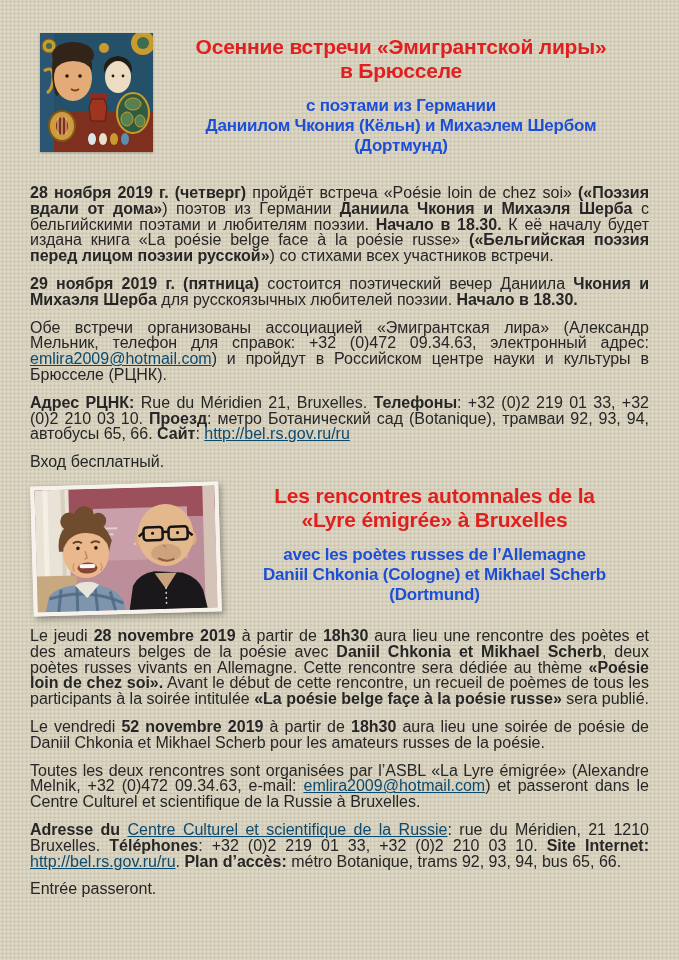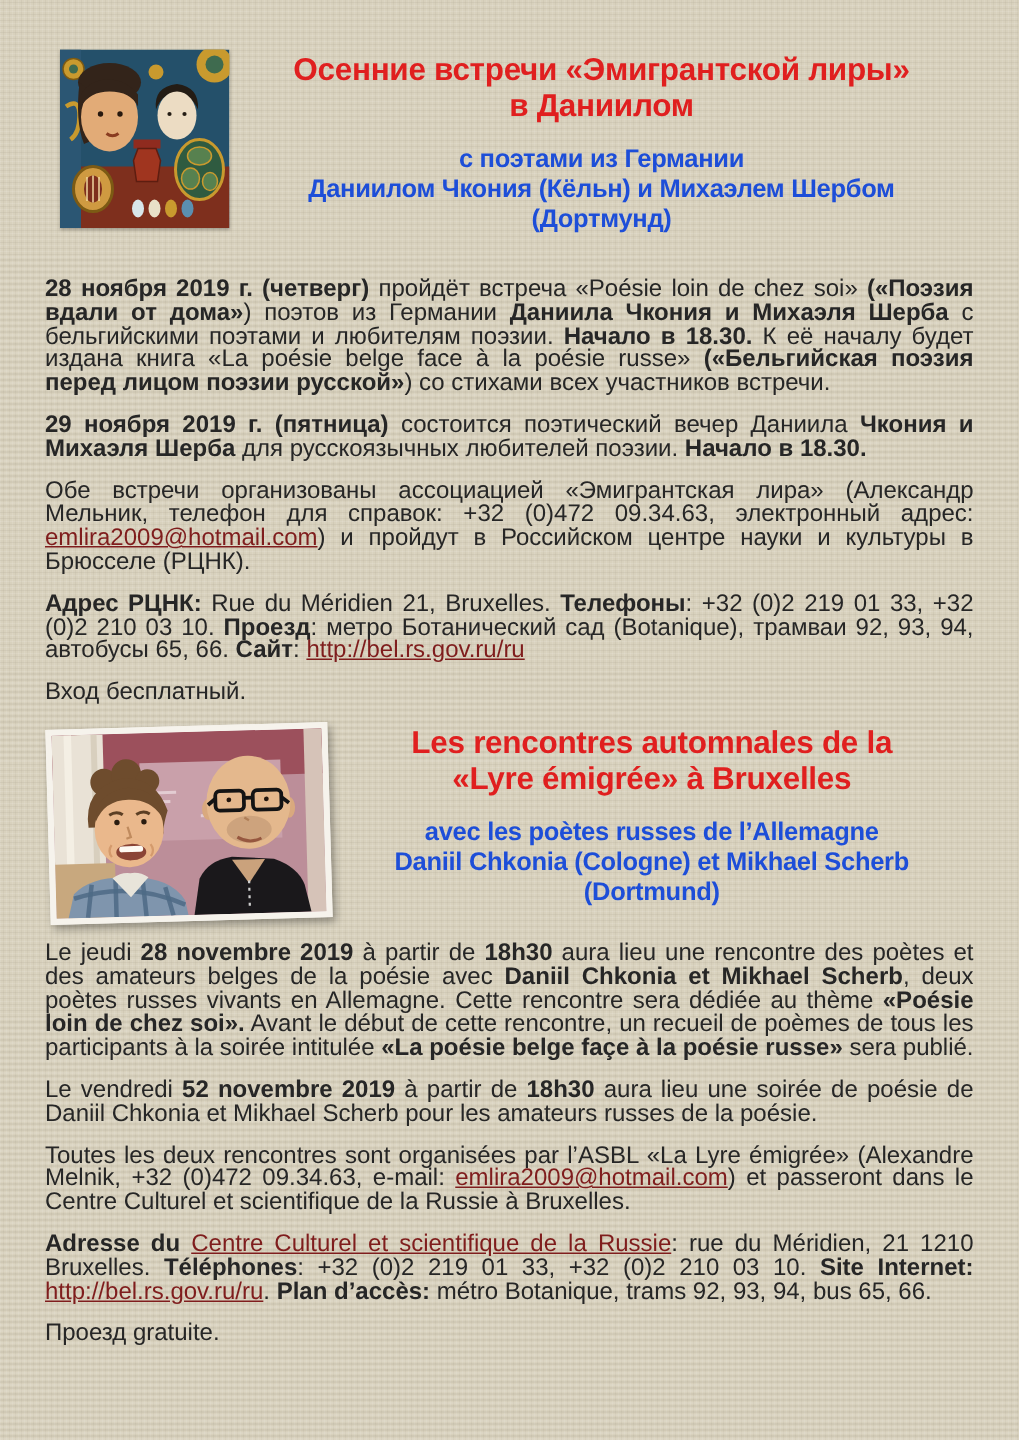--- a/index.html
+++ b/index.html
@@ -18,21 +18,21 @@
   .photo-frame{flex:0 0 auto;width:180px;height:122px;border:4px solid #f6f3ec;background:#f6f3ec;
     box-shadow:2px 3px 6px rgba(0,0,0,0.35);transform:rotate(-1.6deg);margin:2px 0 0 2px;}
   .head-text{flex:1 1 auto;text-align:center;padding-top:2px;}
   .title{color:#e01f1f;font-weight:bold;font-size:21px;line-height:24px;letter-spacing:-0.2px;}
   .subtitle{color:#1d4ed8;font-weight:bold;font-size:17px;line-height:20px;margin-top:13px;letter-spacing:-0.2px;}
   .body-sec{margin-top:29px;}
   .body-sec.fr{margin-top:14px;}
   .bp{font-size:16px;line-height:15.8px;text-align:justify;margin:0 0 12px 0;}
   .bp.free{margin-top:3px;text-align:left;}
   .b{font-weight:bold;}
-  a.lnk{color:#7f1d1d;text-decoration:underline;cursor:pointer;}
+  a.lnk{color:#0c4a6e;text-decoration:underline;cursor:pointer;}
   .sec-head.second{margin-top:12px;}
   svg{display:block;}
 </style>
 </head>
 <body>
 
 <div class="page">
 
   <header class="sec-head">
     <div class="artwork-frame">
@@ -68,21 +68,21 @@
         <path d="M18,85 v16 M22,84 v18 M26,85 v16" stroke="#f0d9a0" stroke-width="1" fill="none"></path>
         <ellipse cx="52" cy="106" rx="4" ry="6" fill="#d8e6ea"></ellipse>
         <ellipse cx="63" cy="106" rx="4" ry="6" fill="#e8e0c8"></ellipse>
         <ellipse cx="74" cy="106" rx="4" ry="6" fill="#c99a2e"></ellipse>
         <ellipse cx="85" cy="106" rx="4" ry="6" fill="#5b8fb0"></ellipse>
       </svg>
     </div>
     <div class="head-text">
       <div class="title">
         <div>Осенние встречи «Эмигрантской лиры»</div>
-        <div>в Даниилом</div>
+        <div>в Брюсселе</div>
       </div>
       <div class="subtitle">
         <div>с поэтами из Германии</div>
         <div>Даниилом Чкония (Кёльн) и Михаэлем Шербом</div>
         <div>(Дортмунд)</div>
       </div>
     </div>
   </header>
 
   <section class="body-sec ru">
@@ -151,16 +151,16 @@
         <div>(Dortmund)</div>
       </div>
     </div>
   </header>
 
   <section class="body-sec fr">
     <p class="bp"><span>Le jeudi </span><span class="b">28 novembre 2019</span><span> à partir de </span><span class="b">18h30</span><span> aura lieu une rencontre des poètes et des amateurs belges de la poésie avec </span><span class="b">Daniil Chkonia et Mikhael Scherb</span><span>, deux poètes russes vivants en Allemagne. Cette rencontre sera dédiée au thème </span><span class="b">«Poésie loin de chez soi».</span><span> Avant le début de cette rencontre, un recueil de poèmes de tous les participants à la soirée intitulée </span><span class="b">«La poésie belge façe à la poésie russe»</span><span> sera publié.</span></p>
     <p class="bp"><span>Le vendredi </span><span class="b">52 novembre 2019</span><span> à partir de </span><span class="b">18h30</span><span> aura lieu une soirée de poésie de Daniil Chkonia et Mikhael Scherb pour les amateurs russes de la poésie.</span></p>
     <p class="bp"><span>Toutes les deux rencontres sont organisées par l’ASBL «La Lyre émigrée» (Alexandre Melnik, +32 (0)472 09.34.63, e-mail: </span><a class="lnk" href="#">emlira2009@hotmail.com</a><span>) et passeront dans le Centre Culturel et scientifique de la Russie à Bruxelles.</span></p>
     <p class="bp"><span class="b">Adresse du </span><a class="lnk" href="#">Centre Culturel et scientifique de la Russie</a><span>: rue du Méridien, 21 1210 Bruxelles. </span><span class="b">Téléphones</span><span>: +32 (0)2 219 01 33, +32 (0)2 210 03 10. </span><span class="b">Site Internet:</span><span> </span><a class="lnk" href="#">http://bel.rs.gov.ru/ru</a><span>. </span><span class="b">Plan d’accès:</span><span> métro Botanique, trams 92, 93, 94, bus 65, 66.</span></p>
-    <p class="bp free"><span>Проезд gratuite.</span></p>
+    <p class="bp free"><span>Entrée passeront.</span></p>
   </section>
 
 </div>
 
 </body></html>

